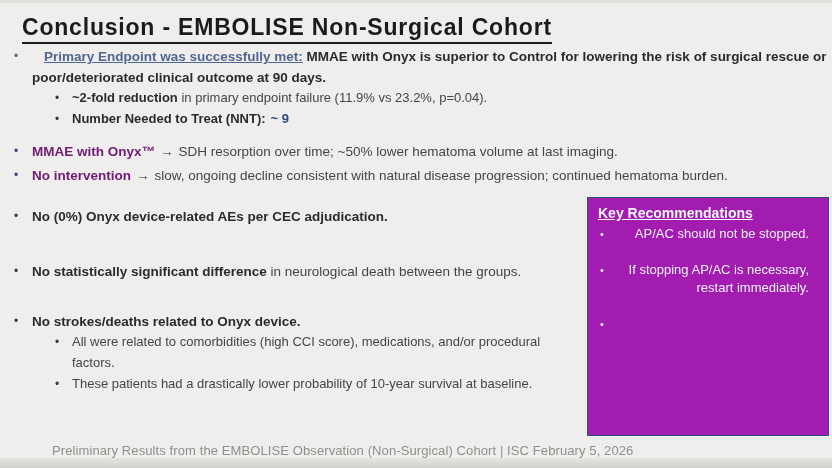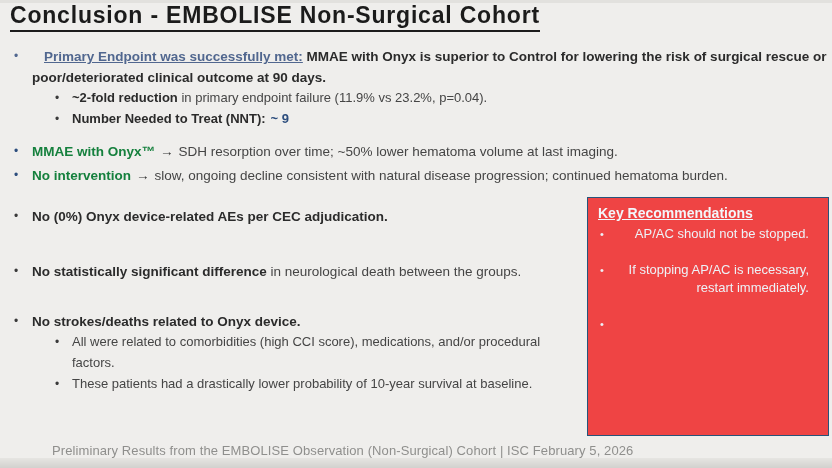--- a/index.html
+++ b/index.html
@@ -20,49 +20,49 @@
     white-space:nowrap;
   }
   .title .u{display:inline-block;border-bottom:2.5px solid #1c1c1c;padding-bottom:1px;}
   .row{position:absolute;display:flex;align-items:flex-start;font-size:13.5px;line-height:21px;}
   .dot{flex:0 0 18px;font-size:12px;line-height:21px;color:#3a3a3a;}
   .dot.navy{color:#2c4d7d;}
   .dot.slate{color:#51678f;}
   .txt{color:#454545;}
   .b{font-weight:bold;color:#2b2b2b;}
   .lead-slate{font-weight:bold;color:#51678f;text-decoration:underline;padding-left:12px;}
-  .lead-navy{font-weight:bold;color:#15803d;}
+  .lead-navy{font-weight:bold;color:#701a75;}
   .blue-val{font-weight:bold;color:#2c4d7d;margin-left:5px;}
   .arrow{color:#2f2f2f;font-weight:normal;margin:0 5px;}
   .nowrap{white-space:nowrap;}
   .sub .dot{flex:0 0 17px;}
   .sub{font-size:13px;line-height:20.5px;}
   
   .keybox{
     position:absolute;left:588px;top:198px;width:240px;height:237px;
-    background:#ef4444;box-sizing:border-box;padding:6px 10px 6px 10px;
+    background:#a21caf;box-sizing:border-box;padding:6px 10px 6px 10px;
     color:#edf2f7;box-shadow:0 0 0 1px #27547a;
   }
   .kb-title{font-size:14px;font-weight:bold;text-decoration:underline;line-height:19px;color:#f2f6fa;}
   .kb-item{display:flex;align-items:flex-start;font-size:13px;line-height:18.5px;margin-top:2px;}
   .kb-item + .kb-item{margin-top:17px;}
   .kb-dot{flex:0 0 17px;font-size:11px;line-height:18.5px;padding-left:2px;}
   .kb-text{flex:0 0 192px;max-width:192px;text-align:right;}
   .footer{
     position:absolute;left:52px;top:443px;font-size:13px;color:#8f8f8d;letter-spacing:0.1px;
   }
   .page-num{position:absolute;left:760px;top:462px;font-size:13px;color:#94948f;}
 </style>
 </head>
 <body>
 
 <div class="slide">
   <div class="edge-top"></div>
 
-  <h1 class="title" style="margin:0;">
+  <h1 class="title" style="margin:12px;">
     <span class="u">Conclusion - EMBOLISE Non-Surgical Cohort</span>
   </h1>
 
   <div class="row" style="left:14px;top:46px;">
     <span class="dot slate">•</span>
     <span class="txt" style="width:798px;">
       <span class="lead-slate">Primary Endpoint was successfully met:</span><span class="b"> MMAE with Onyx is superior to Control for lowering the risk of surgical rescue or poor/deteriorated clinical outcome at 90 days.</span>
     </span>
   </div>
 

